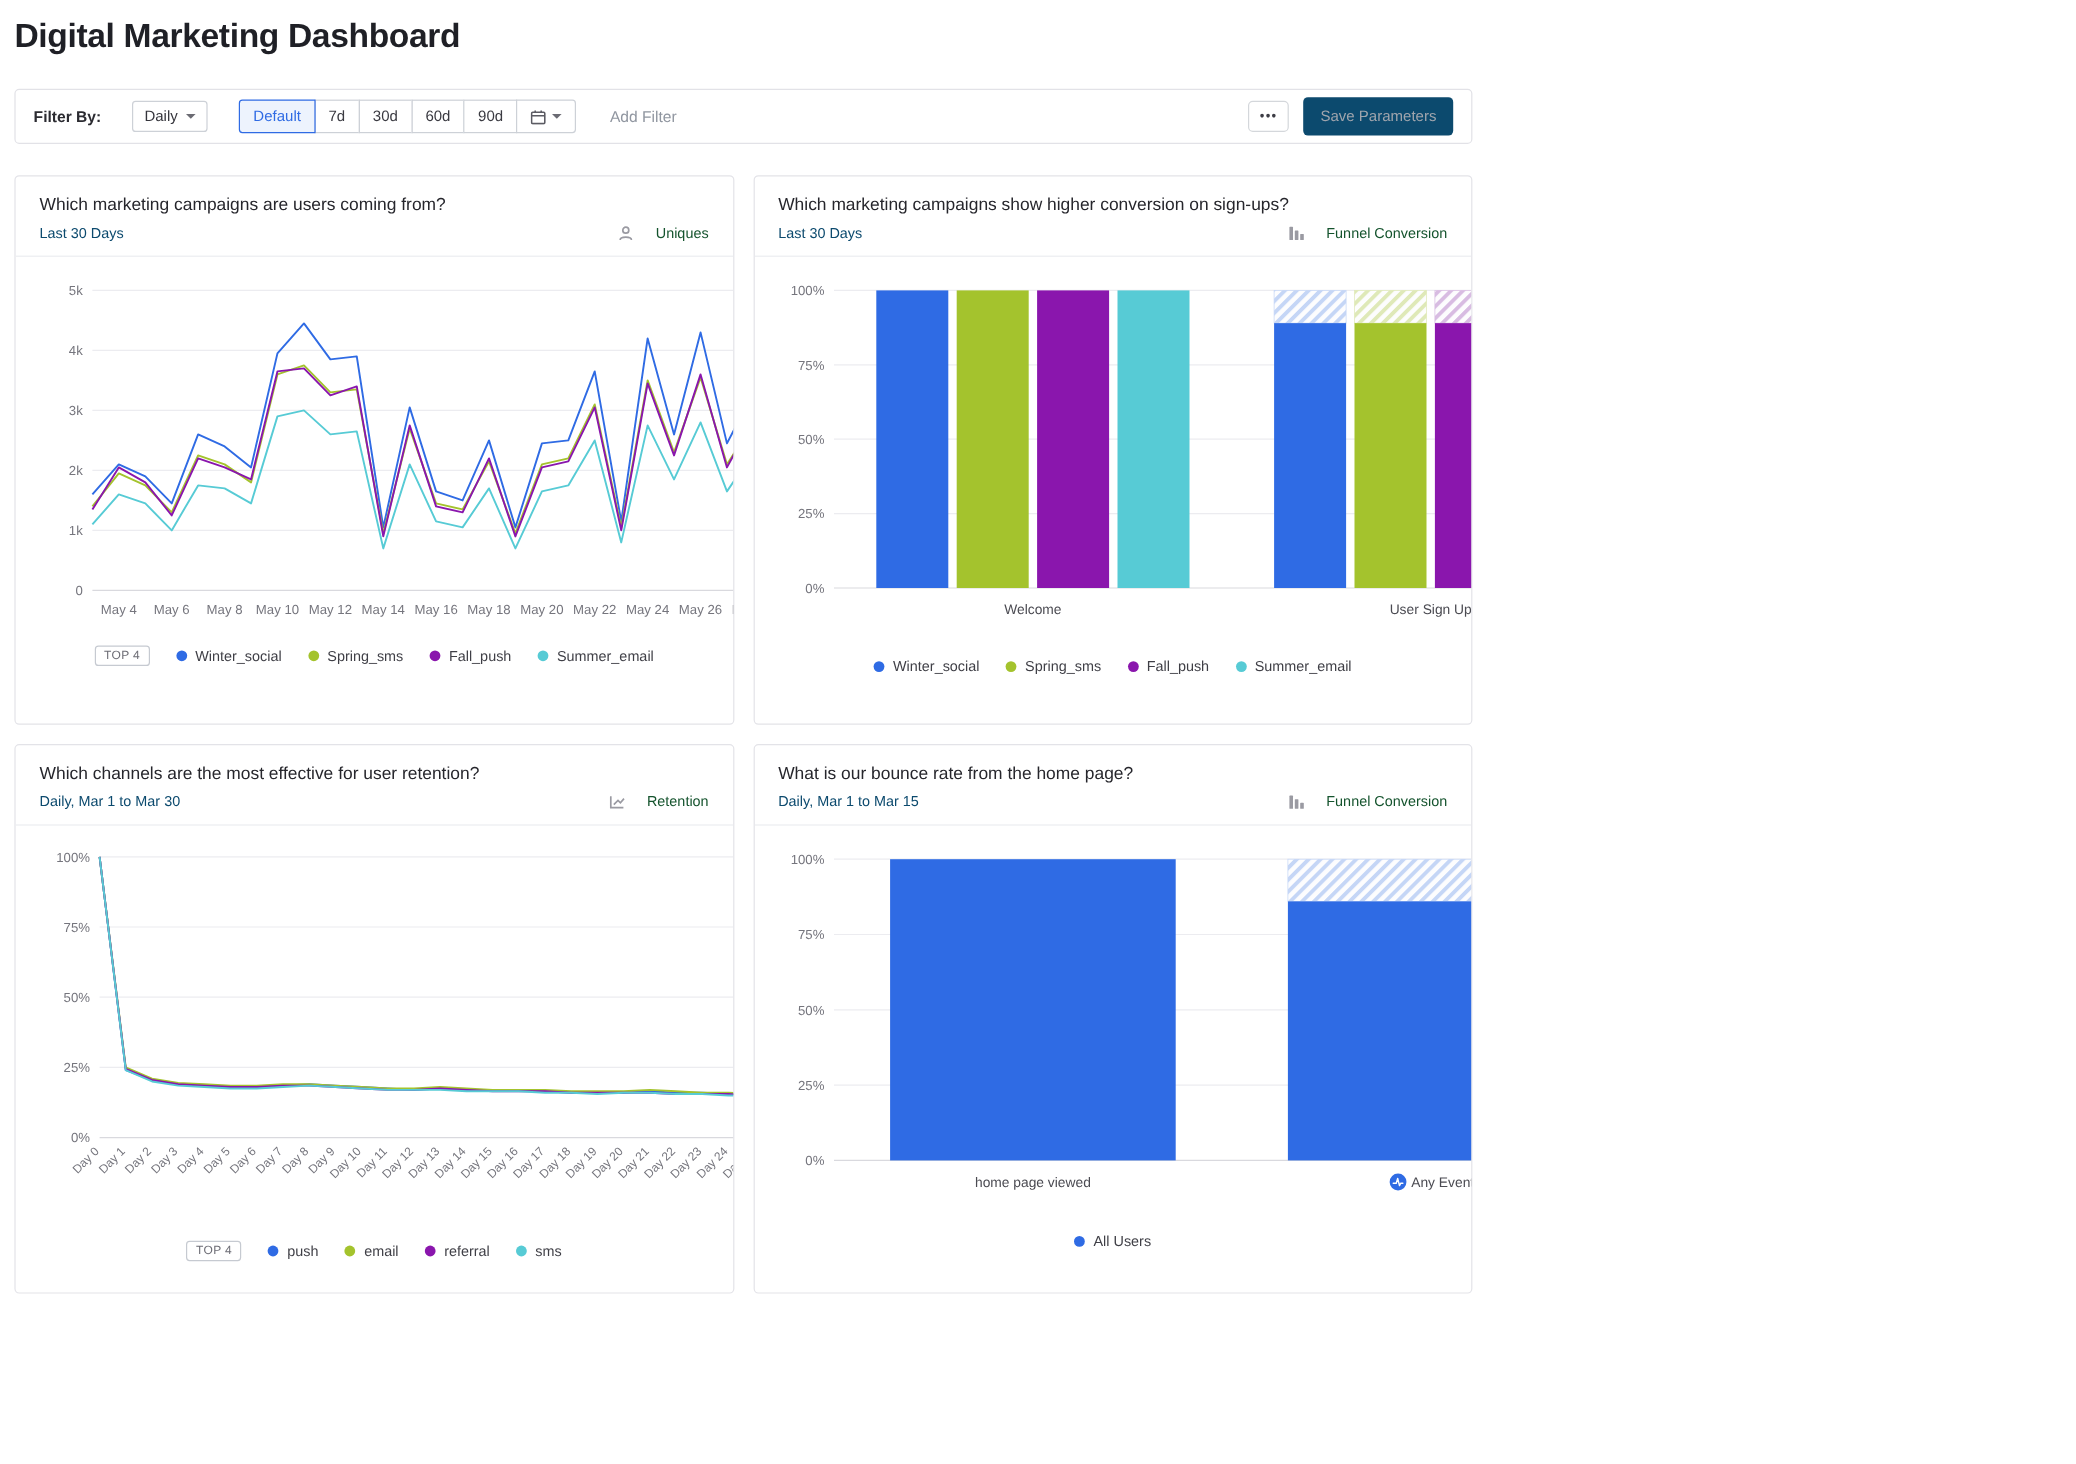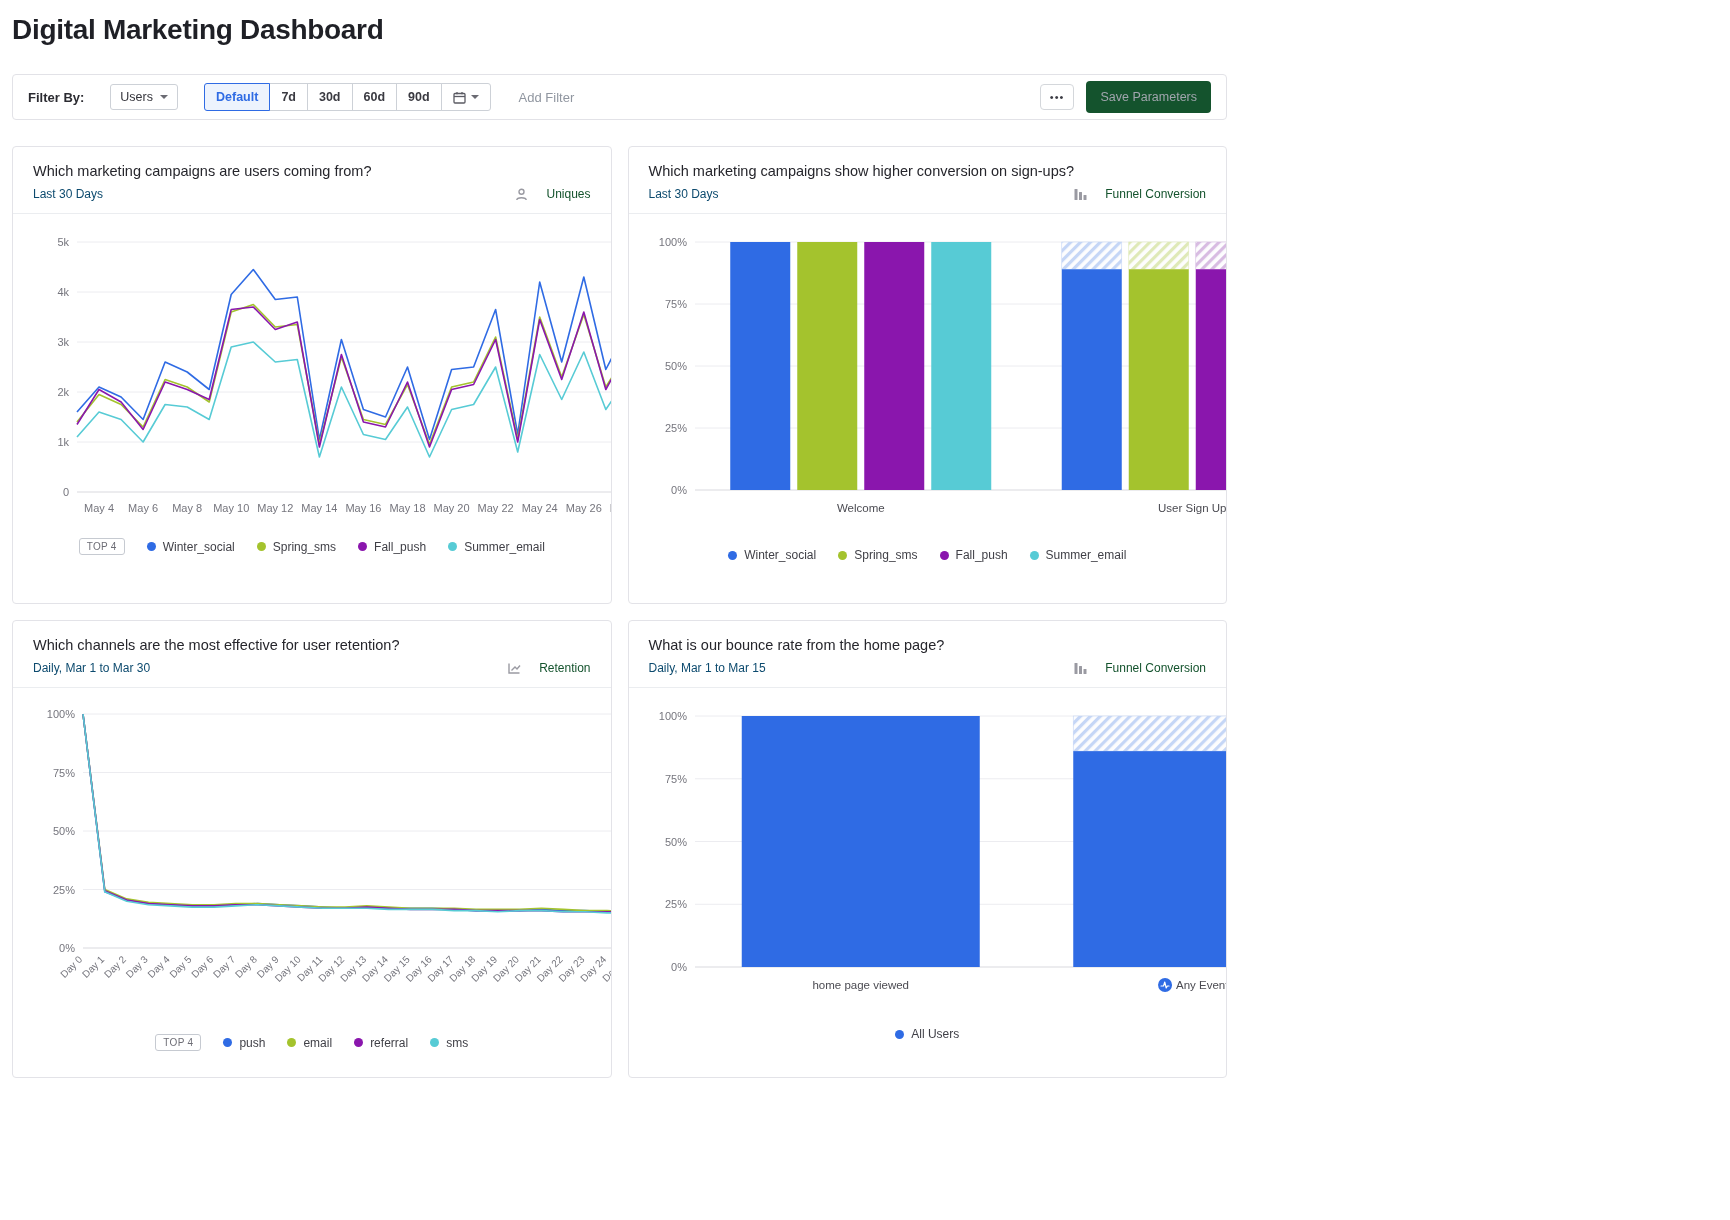--- a/index.html
+++ b/index.html
@@ -15,30 +15,30 @@
   
   .filter-bar { margin-top:28px; height:46px; border:1px solid #e2e2e7; border-radius:4px;
     display:flex; align-items:center; gap:26px; padding:0 15px; background:#fff; }
   .fb-label { font-size:13px; font-weight:700; color:#2b2b31; }
   .dropdown { display:flex; align-items:center; gap:7px; border:1px solid #cdd1d7; border-radius:3px;
     background:#fff; padding:5px 9px; font-size:12.5px; color:#35353c; cursor:pointer; }
   .caret { width:0; height:0; border-left:4px solid transparent; border-right:4px solid transparent;
     border-top:4px solid #6b6b73; display:inline-block; }
   .segmented { display:flex; }
   .seg-btn { border:1px solid #cdd1d7; margin-left:-1px; background:#fff; padding:6px 11px;
-    font-size:12.5px; color:#3a3a41; cursor:pointer;font-weight:bold; }
+    font-size:12.5px; color:#3a3a41; cursor:pointer; }
   .seg-btn:first-child { margin-left:0; border-top-left-radius:3px; border-bottom-left-radius:3px; }
   .seg-btn:last-child { border-top-right-radius:3px; border-bottom-right-radius:3px; }
   .seg-btn.selected { border:1px solid #2f6be4; color:#2f6be4; background:#edf3fd; position:relative; z-index:1; }
   .seg-cal { display:flex; align-items:center; gap:5px; }
   .add-filter { background:none; border:none; font-size:13px; color:#9096a0; cursor:pointer; padding:4px 2px; }
   .fb-right { margin-left:auto; display:flex; align-items:center; gap:12px; }
   .more-btn { border:1px solid #d4d7db; border-radius:4px; background:#fff; color:#3c3c44;
     font-size:11px; letter-spacing:1px; padding:6px 9px; cursor:pointer; }
-  .save-btn { border:none; border-radius:4px; background:#14532d; color:#a0a5ad;
+  .save-btn { border:none; border-radius:4px; background:#0c4a6e; color:#a0a5ad;
     font-size:12.5px; padding:9px 14px; cursor:default; }
 
   
   .grid { display:grid; grid-template-columns:1fr 1fr; gap:16px; margin-top:26px; padding-bottom:40px; }
   .card { border:1px solid #e3e3e8; border-radius:4px; background:#fff; height:458px; overflow:hidden; }
   .card-head { display:flex; justify-content:space-between; align-items:flex-end;
     padding:16px 20px 12px; border-bottom:1px solid #ebedf0; }
   .card-title { font-size:14.5px; font-weight:400; margin:0; color:#26262c; }
   .card-sub { font-size:12px; color:#0c4a6e; margin-top:8px; }
   .metric { display:flex; align-items:center; gap:18px; font-size:12px; color:#14532d; }
@@ -61,21 +61,21 @@
 <div class="container">
 
   <header>
     <h1 class="page-title">Digital Marketing Dashboard</h1>
   </header>
 
   <div class="filter-bar">
     <span class="fb-label">Filter By:</span>
 
     <button class="dropdown">
-      <span>Users</span>
+      <span>Daily</span>
       <span class="caret"></span>
     </button>
 
     <div class="segmented">
       <button class="seg-btn selected">Default</button>
       <button class="seg-btn">7d</button>
       <button class="seg-btn">30d</button>
       <button class="seg-btn">60d</button>
       <button class="seg-btn">90d</button>
       <button class="seg-btn seg-cal">

